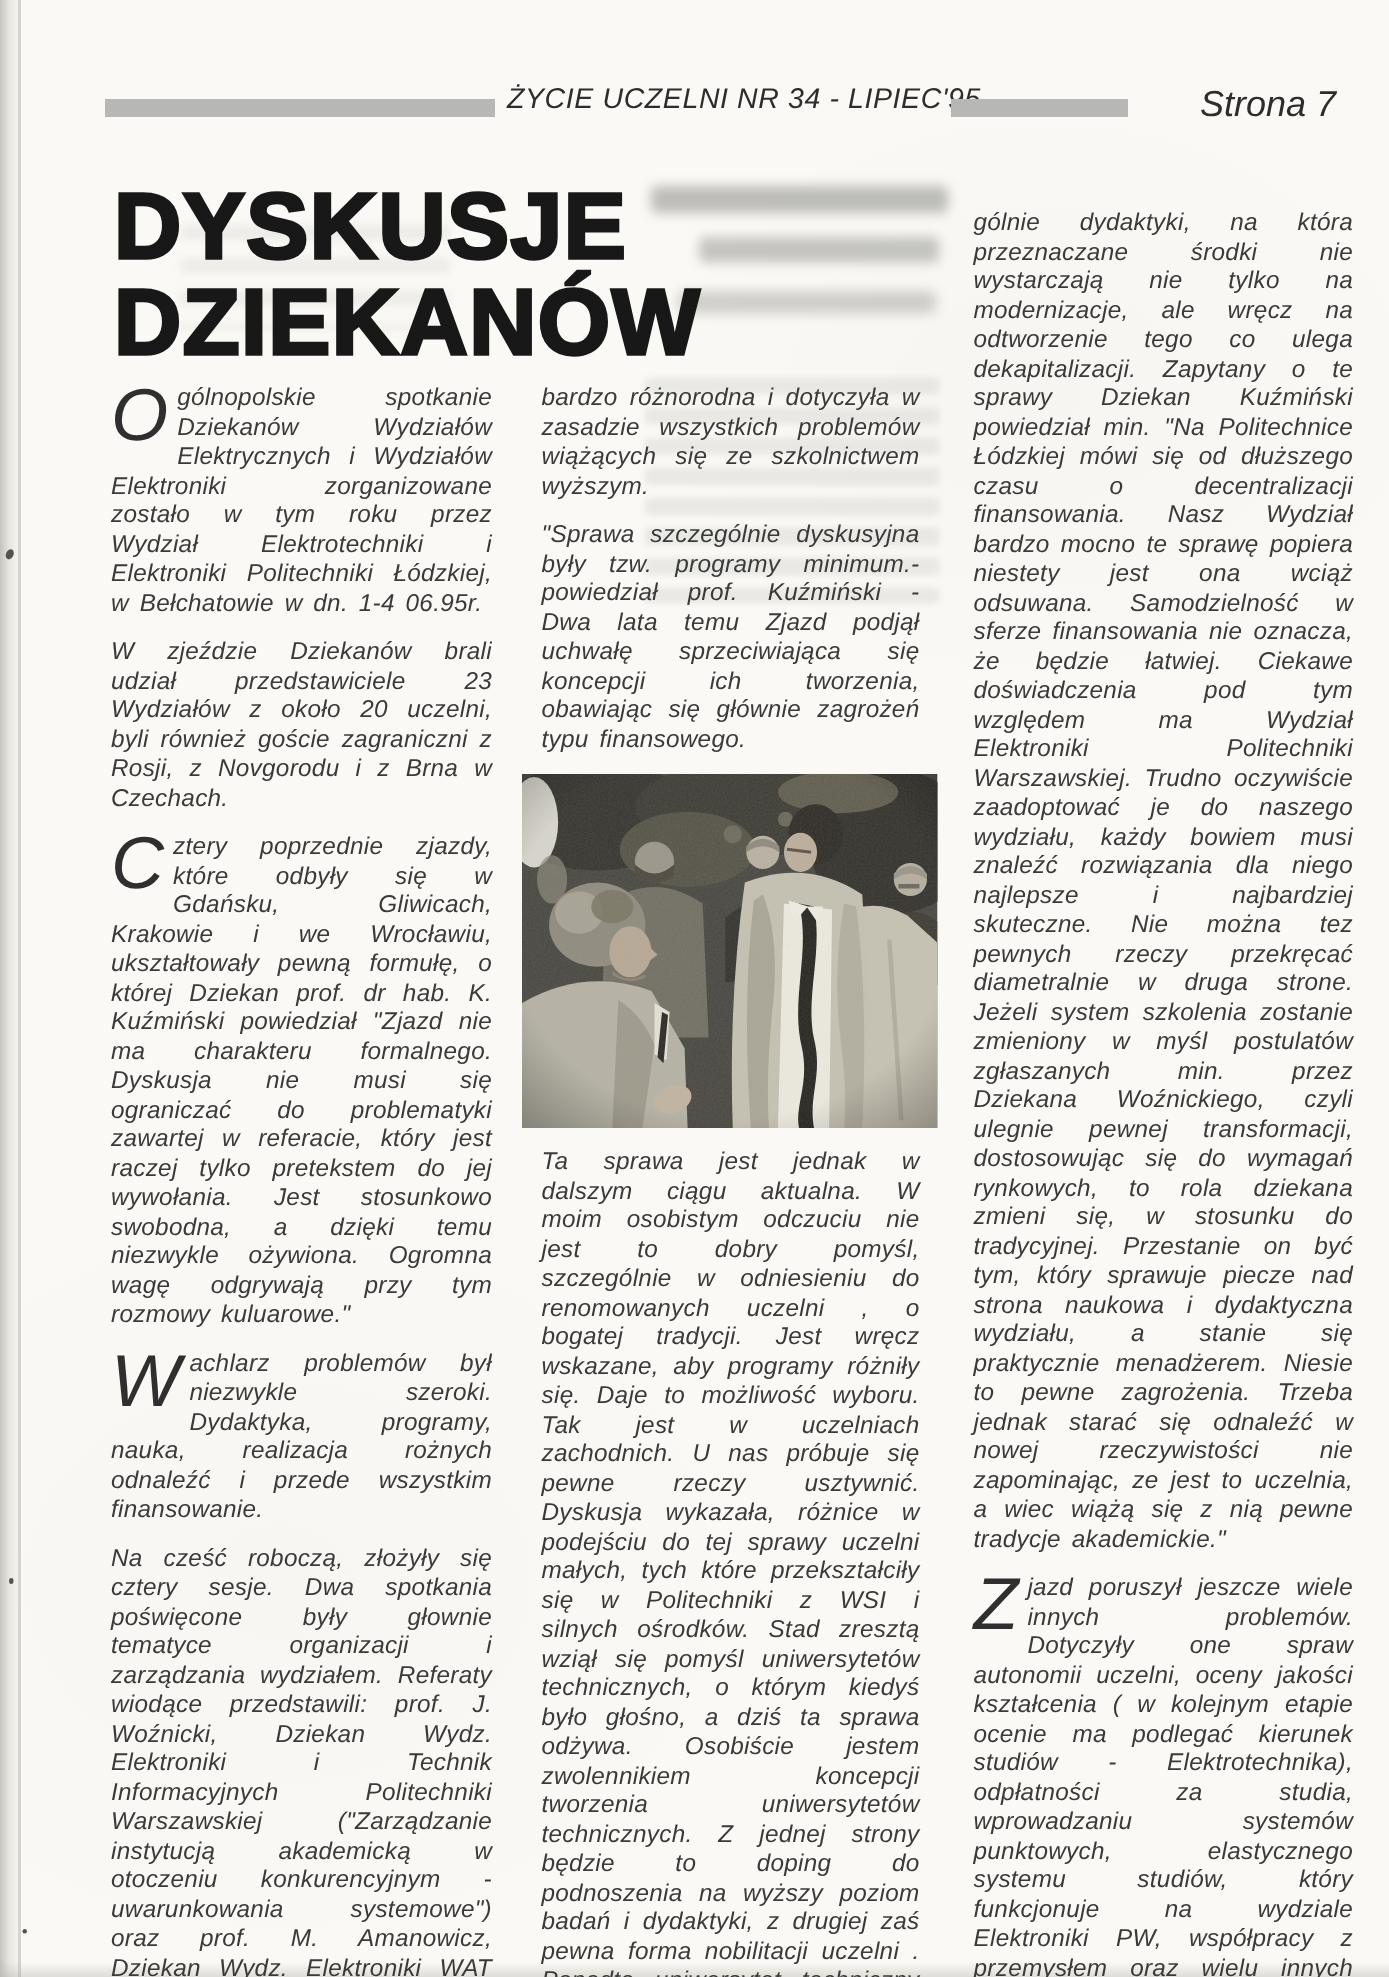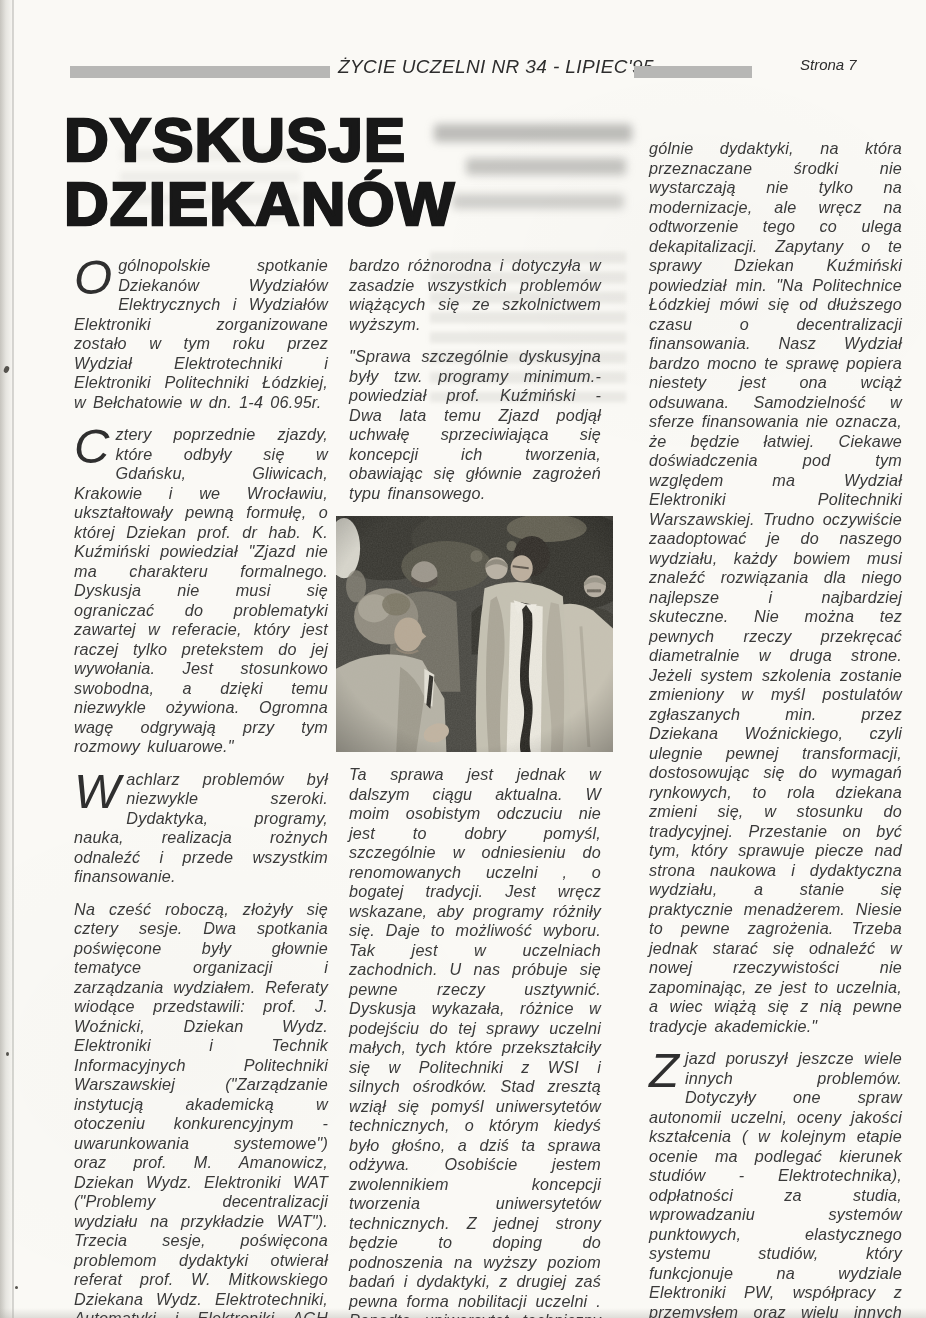--- a/index.html
+++ b/index.html
@@ -30,26 +30,26 @@
 
   
   .bar{position:absolute; height:12px; background:var(--bar);}
   .bar.left{left:70px; top:66px; width:260px;}
   .bar.right{left:634px; top:66px; width:118px;}
   .masthead{
     position:absolute; left:338px; top:56px; width:290px; text-align:center;
     font-style:italic; font-size:19px; letter-spacing:0.4px; color:#2d2d2d; white-space:nowrap;
   }
   .page-num{
-    position:absolute; left:800px; top:56px; font-style:italic; font-size:15px; color:#2d2d2d;
+    position:absolute; left:800px; top:56px; font-style:italic; font-size:24px; color:#2d2d2d;
   }
 
   
   .headline{
-    position:absolute; left:60px; top:104px; margin:4px;
+    position:absolute; left:60px; top:104px; margin:16px;
     font-size:62px; line-height:64px; font-weight:bold; letter-spacing:1px;
     color:var(--headline);
     -webkit-text-stroke:2.4px;
     text-shadow:0.8px 0 currentColor,-0.8px 0 currentColor,0 0.8px currentColor;
   }
   .headline span{display:block;}
 
   
   .ghost{position:absolute; pointer-events:none;}
   .ghost.g1{left:434px; top:124px; width:198px; height:18px; background:rgba(105,105,103,0.42); filter:blur(4px); border-radius:4px;}
@@ -64,21 +64,21 @@
     background:repeating-linear-gradient(180deg, rgba(150,148,142,0.12) 0 10px, rgba(150,148,142,0) 10px 22px);
   }
 
   
   .col{
     position:absolute; font-style:italic; font-size:16.2px; line-height:19.5px;
     text-align:justify; letter-spacing:0.2px; word-spacing:2.5px; color:var(--ink);
   }
   .col p{margin:13px;}
   .col-left{left:61px;  top:243px; width:280px; height:1010px;}
-  .col-mid {left:336px; top:243px; width:278px; height:1060px;}
+  .col-mid {left:348px; top:243px; width:278px; height:1060px;}
   .col-right{left:636px; top:126px; width:279px; height:1150px;}
   .dc{
     float:left; font-size:49px; line-height:37px; padding:3px 6px 0 0;
     font-style:italic; font-weight:400; color:#2f2f2f; letter-spacing:0;
   }
   .photo{display:block; width:277px; height:236px; margin:9px 0 10px 0;}
 </style>
 </head>
 <body>
 
@@ -101,20 +101,21 @@
   <div class="bar right"></div>
   <div class="page-num">Strona 7</div>
 
   <h1 class="headline">
     <span>DYSKUSJE</span>
     <span>DZIEKANÓW</span>
   </h1>
 
   <div class="col col-left">
     <p><span class="dc">O</span><span>gólnopolskie spotkanie Dziekanów Wydziałów Elektrycznych i Wydziałów Elektroniki zorganizowane zostało w tym roku przez Wydział Elektrotechniki i Elektroniki Politechniki Łódzkiej, w Bełchatowie w dn. 1-4 06.95r.</span></p>
+    <p><span>W zjeździe Dziekanów brali udział przedstawiciele 23 Wydziałów z około 20 uczelni, byli również goście zagraniczni z Rosji, z Novgorodu i z Brna w Czechach.</span></p>
     <p><span class="dc">C</span><span>ztery poprzednie zjazdy, które odbyły się w Gdańsku, Gliwicach, Krakowie i we Wrocławiu, ukształtowały pewną formułę, o której Dziekan prof. dr hab. K. Kuźmiński powiedział "Zjazd nie ma charakteru formalnego. Dyskusja nie musi się ograniczać do problematyki zawartej w referacie, który jest raczej tylko pretekstem do jej wywołania. Jest stosunkowo swobodna, a dzięki temu niezwykle ożywiona. Ogromna wagę odgrywają przy tym rozmowy kuluarowe."</span></p>
     <p><span class="dc">W</span><span>achlarz problemów był niezwykle szeroki. Dydaktyka, programy, nauka, realizacja rożnych odnaleźć i przede wszystkim finansowanie.</span></p>
     <p><span>Na cześć roboczą, złożyły się cztery sesje. Dwa spotkania poświęcone były głownie tematyce organizacji i zarządzania wydziałem. Referaty wiodące przedstawili: prof. J. Woźnicki, Dziekan Wydz. Elektroniki i Technik Informacyjnych Politechniki Warszawskiej ("Zarządzanie instytucją akademicką w otoczeniu konkurencyjnym - uwarunkowania systemowe") oraz prof. M. Amanowicz, Dziekan Wydz. Elektroniki WAT ("Problemy decentralizacji wydziału na przykładzie WAT"). Trzecia sesje, poświęcona problemom dydaktyki otwierał referat prof. W. Mitkowskiego Dziekana Wydz. Elektrotechniki, Automatyki i Elektroniki AGH ("Profil uniwersytetu technicznego"). Tematyka ostatniego spotkania była</span></p>
   </div>
 
   <div class="col col-mid">
     <p><span>bardzo różnorodna i dotyczyła w zasadzie wszystkich problemów wiążących się ze szkolnictwem wyższym.</span></p>
     <p><span>"Sprawa szczególnie dyskusyjna były tzw. programy minimum.- powiedział prof. Kuźmiński - Dwa lata temu Zjazd podjął uchwałę sprzeciwiająca się koncepcji ich tworzenia, obawiając się głównie zagrożeń typu finansowego.</span></p>
 
     <svg class="photo" role="img" viewBox="0 0 276 235" preserveAspectRatio="none" aria-label="Black-and-white photograph of a group of deans in suits talking outdoors in front of trees">

